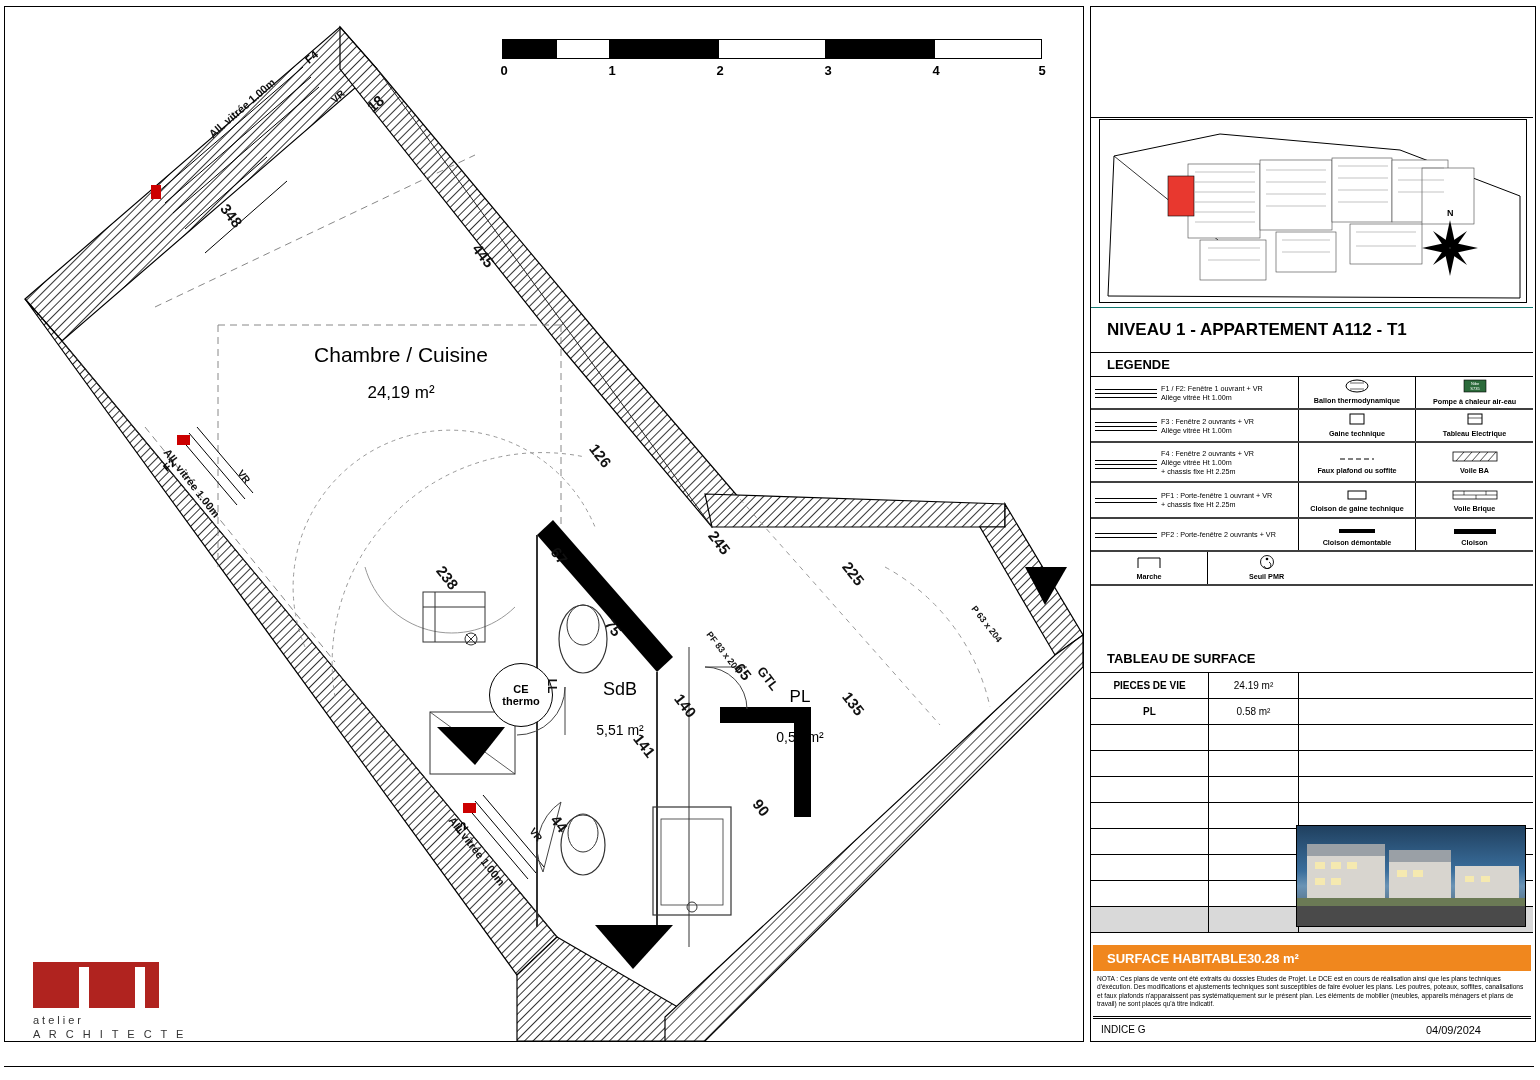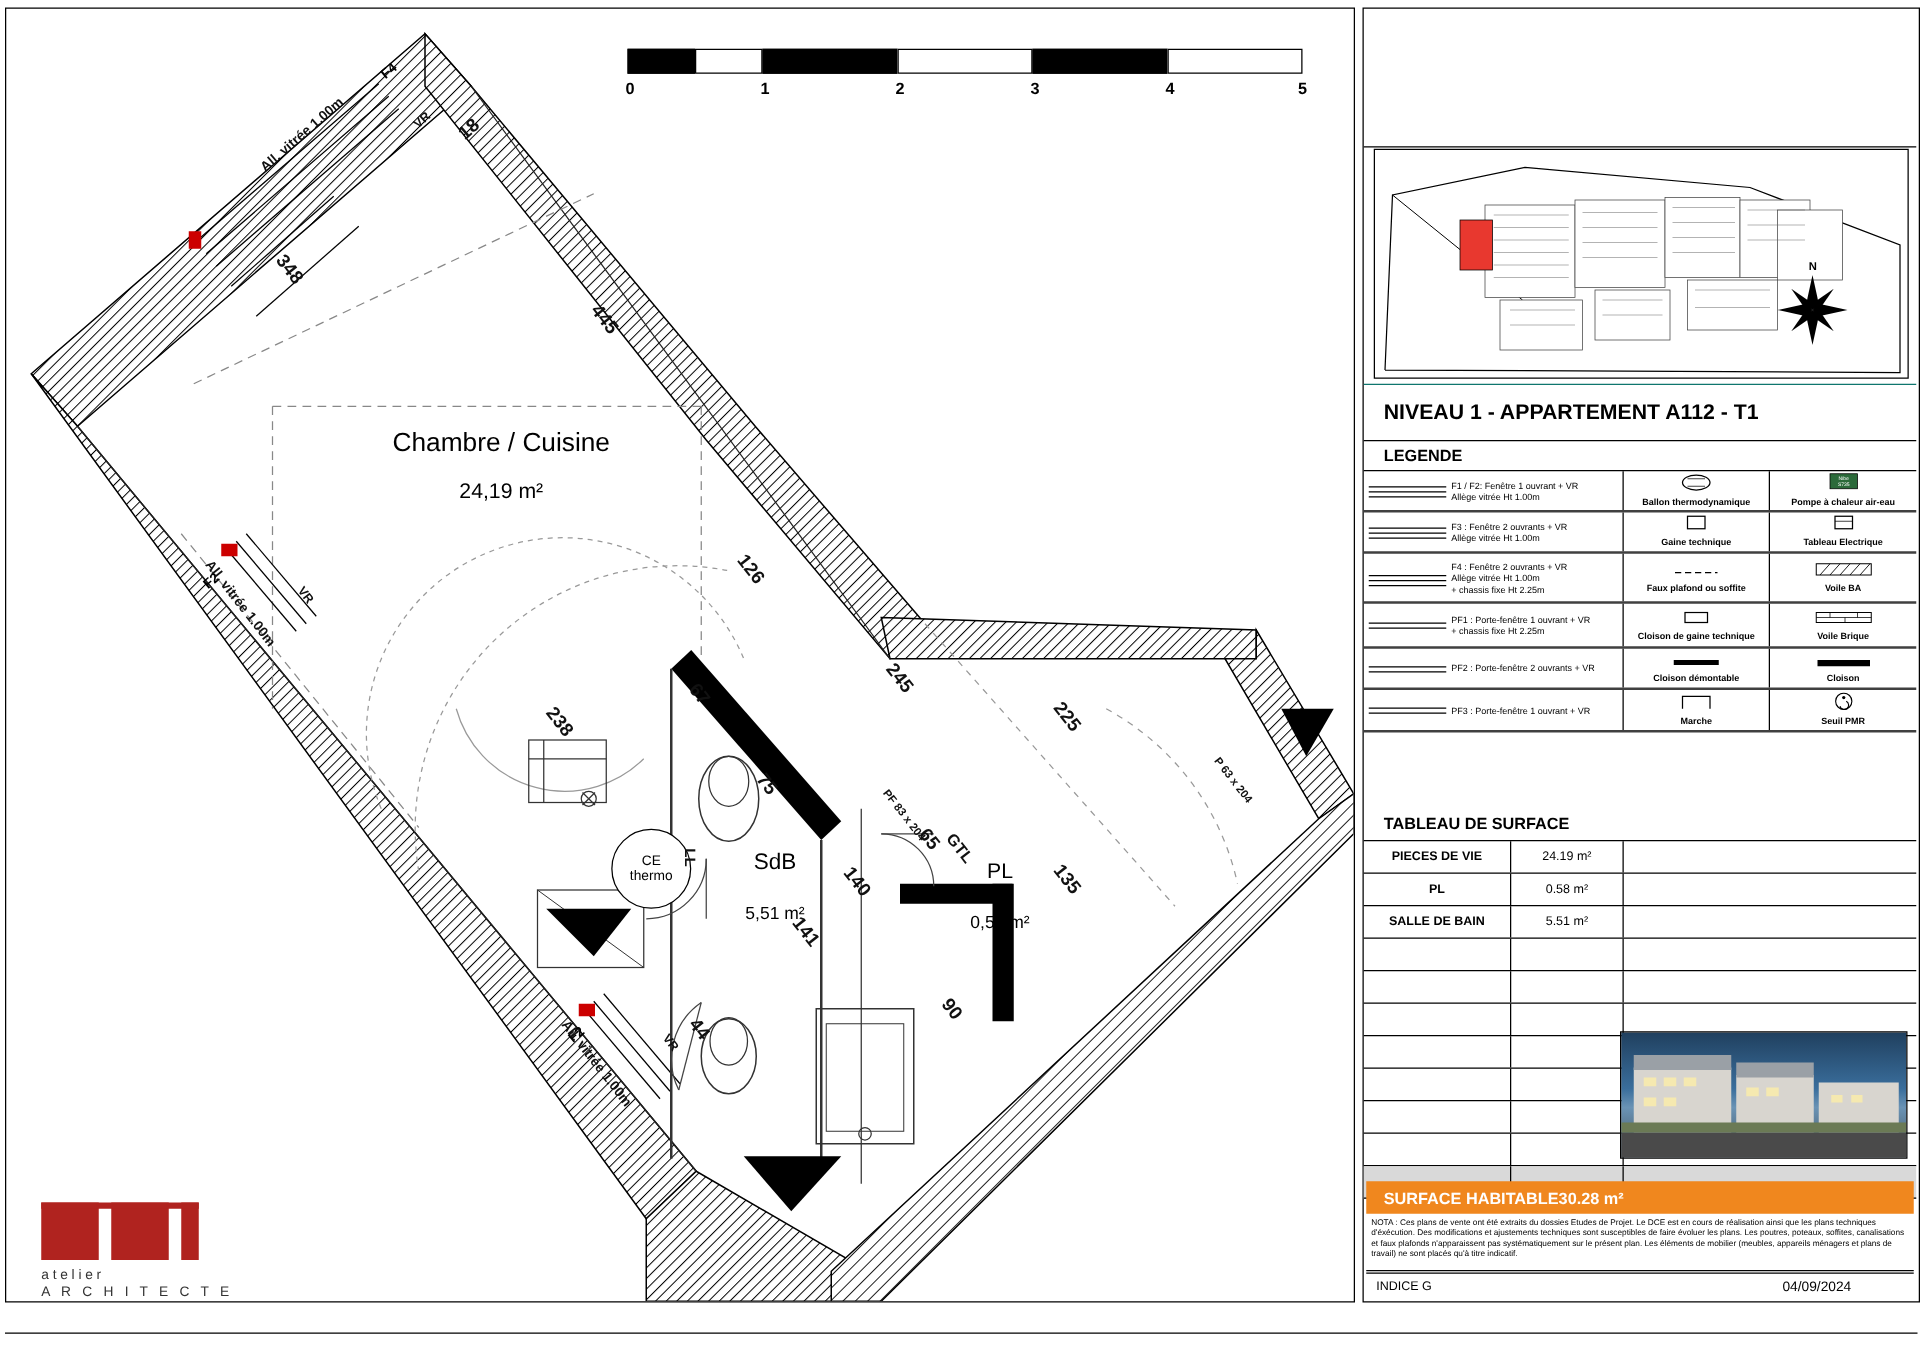--- a/index.html
+++ b/index.html
@@ -17,21 +17,21 @@
   #scale-bar .ticklabel{position:absolute;top:24px;font-size:13px;font-weight:bold;transform:translateX(-50%);}
 
   
   #plan-rot{position:absolute;left:0;top:0;width:1078px;height:1034px;}
 
   .room-label{position:absolute;text-align:center;}
   .room-label .name{font-weight:normal;}
   .dim{position:absolute;font-size:12px;font-weight:bold;color:#111;white-space:nowrap;}
   .tag{position:absolute;font-size:11px;font-weight:bold;}
 
-  .ce-thermo{position:absolute;width:62px;height:62px;border-radius:50%;border:1px solid #000;display:flex;flex-direction:column;align-items:center;justify-content:center;font-size:11px;font-weight:normal;line-height:1.1;background:#fff;}
+  .ce-thermo{position:absolute;width:62px;height:62px;border-radius:50%;border:1px solid #000;display:flex;flex-direction:column;align-items:center;justify-content:center;font-size:11px;font-weight:bold;line-height:1.1;background:#fff;}
 
   
   #logo{position:absolute;left:28px;top:955px;width:160px;height:75px;}
   #logo .sq{position:absolute;background:#b0231f;}
   #logo .txt{position:absolute;font-size:11px;letter-spacing:3px;color:#333;}
 
   
   #right{position:absolute;left:1090px;top:6px;width:444px;height:1034px;border:1px solid #000;}
 
   #site-box{position:absolute;left:0;top:0;width:442px;height:110px;border-bottom:1px solid #000;}
@@ -487,27 +487,20 @@
             <div style="text-align:center;">
               <svg width="44" height="8">
                   <rect x="1" y="2" width="42" height="5" fill="#000"></rect>
                 </svg>
               <div class="leg-cap">Cloison</div>
             </div>
           </div>
         </div>
 
         <div class="leg-row" style="height:32px;">
-          <div class="leg-cell c1">
-            <span class="sym">
-              <i class="l" style="top:8px;"></i>
-                <i class="l" style="top:12px;"></i>
-            </span>
-            <span class="leg-txt">PF3 : Porte-fenêtre 1 ouvrant + VR</span>
-          </div>
           <div class="leg-cell c2">
             <div style="text-align:center;">
               <svg width="26" height="13">
                   <polyline points="2,12 2,2 24,2 24,12" fill="none" stroke="#000" stroke-width="1"></polyline>
                 </svg>
               <div class="leg-cap">Marche</div>
             </div>
           </div>
           <div class="leg-cell c3">
             <div style="text-align:center;">
@@ -528,25 +521,20 @@
       <div class="hdr">TABLEAU DE SURFACE</div>
 
       <div class="tds-row">
         <div class="tds-c1">PIECES DE VIE</div>
         <div class="tds-c2">24.19 m²</div>
         <div class="tds-c3"></div>
       </div>
       <div class="tds-row">
         <div class="tds-c1">PL</div>
         <div class="tds-c2">0.58 m²</div>
-        <div class="tds-c3"></div>
-      </div>
-      <div class="tds-row">
-        <div class="tds-c1">SALLE DE BAIN</div>
-        <div class="tds-c2">5.51 m²</div>
         <div class="tds-c3"></div>
       </div>
       <div class="tds-row">
           <div class="tds-c1"></div>
           <div class="tds-c2"></div>
           <div class="tds-c3"></div>
         </div>
       <div class="tds-row">
           <div class="tds-c1"></div>
           <div class="tds-c2"></div>

